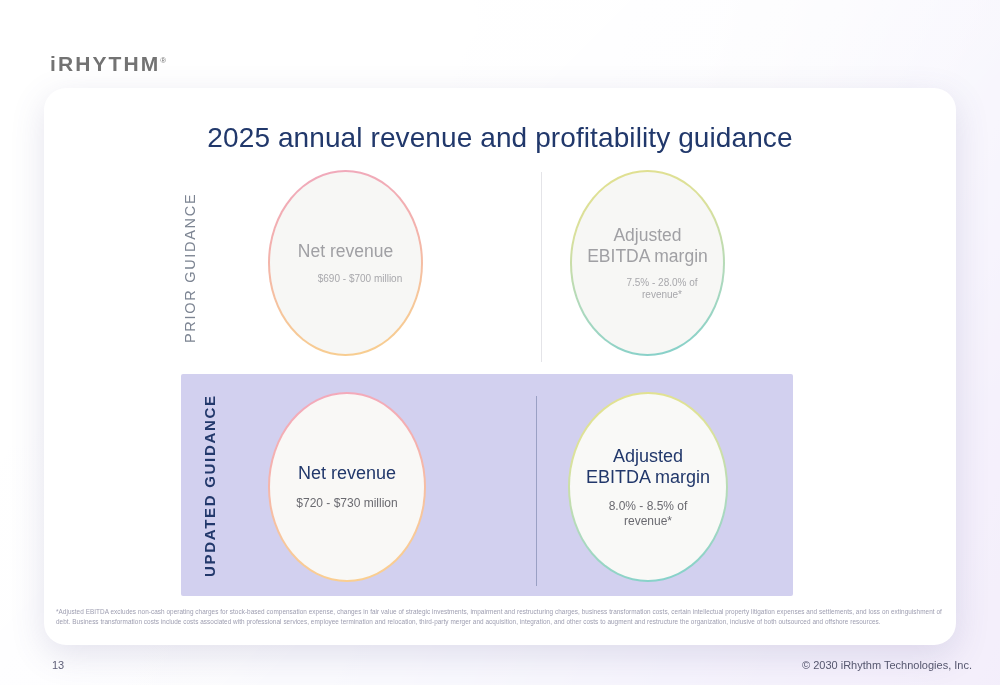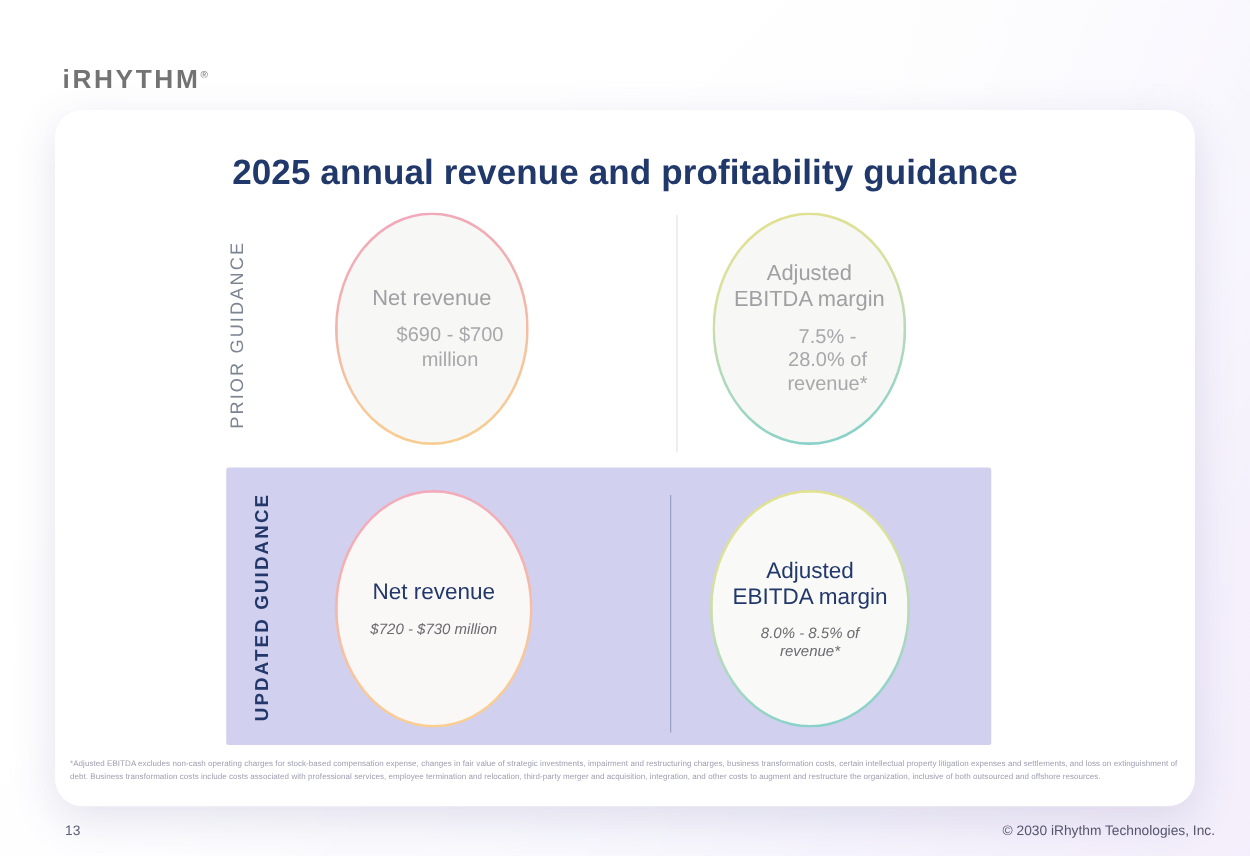--- a/index.html
+++ b/index.html
@@ -82,21 +82,21 @@
 
   
   #slide-title {
     position: absolute;
     left: 0;
     right: 0;
     top: 34px;
     text-align: center;
     font-size: 28px;
     color: #21386b;
-    font-weight: 700;
+    font-weight: 400;
     letter-spacing: 0.1px;
   }
 
   
   .section {
     position: absolute;
   }
   #prior-section {
     left: 137px;
     top: 82px;
@@ -200,31 +200,31 @@
   }
 
   
   #prior-revenue-bubble {
     left: 87px; top: 0px; width: 155px; height: 186px;
   }
   #prior-ebitda-bubble {
     left: 389px; top: 0px; width: 155px; height: 186px;
   }
   .muted .b-title { font-size: 17.5px; color: #a0a0a4; }
-  .muted .b-sub   { font-size: 16px; color: #a8a8ac; margin-top: 11px; margin-left: 29px; }
+  .muted .b-sub   { font-size: 10px; color: #a8a8ac; margin-top: 11px; margin-left: 29px; }
 
   
   #updated-revenue-bubble {
     left: 87px; top: 18px; width: 158px; height: 190px;
   }
   #updated-ebitda-bubble {
     left: 387px; top: 18px; width: 160px; height: 190px;
   }
   .strong .b-title { font-size: 18px; color: #22386b; }
-  .strong .b-sub   { font-size: 12px; color: #6a6a70; margin-top: 12px; font-style: italic; }
+  .strong .b-sub   { font-size: 12px; color: #6a6a70; margin-top: 12px; }
 
   
   #footnote {
     position: absolute;
     left: 12px;
     top: 519px;
     width: 888px;
     font-size: 6.4px;
     line-height: 1.62;
     color: #9d9db0;

